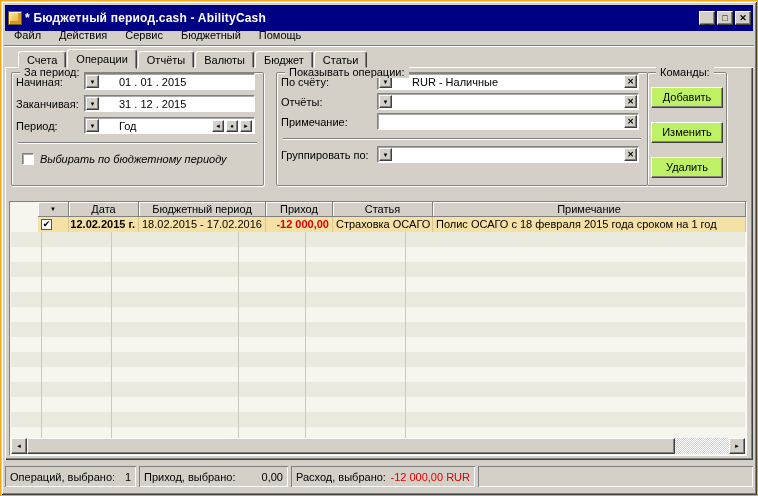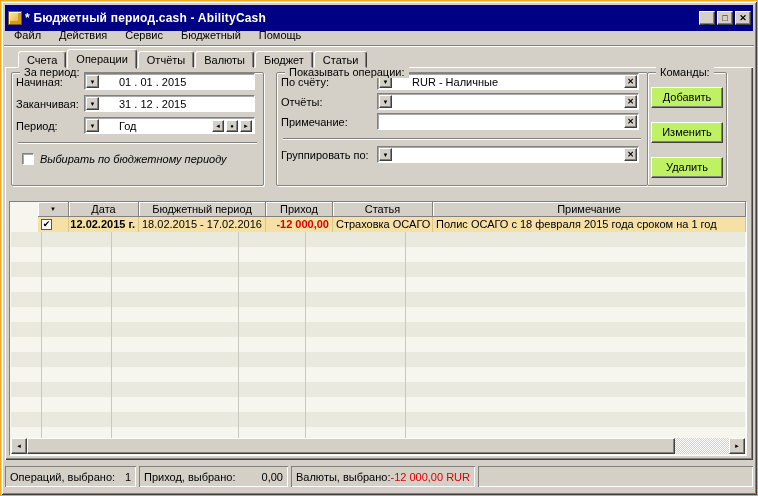--- a/index.html
+++ b/index.html
@@ -333,20 +333,20 @@
     <div class="statusbar">
       <div class="spanel sp1">
         <span>Операций, выбрано:</span>
         <span class="sval">1</span>
       </div>
       <div class="spanel sp2">
         <span>Приход, выбрано:</span>
         <span class="sval">0,00</span>
       </div>
       <div class="spanel sp3">
-        <span>Валюты, выбрано:</span>
+        <span>Расход, выбрано:</span>
         <span class="sval red">-12 000,00 RUR</span>
       </div>
       <div class="spanel sp4"></div>
     </div>
 
   </div>
 </div>
 
 </body></html>

